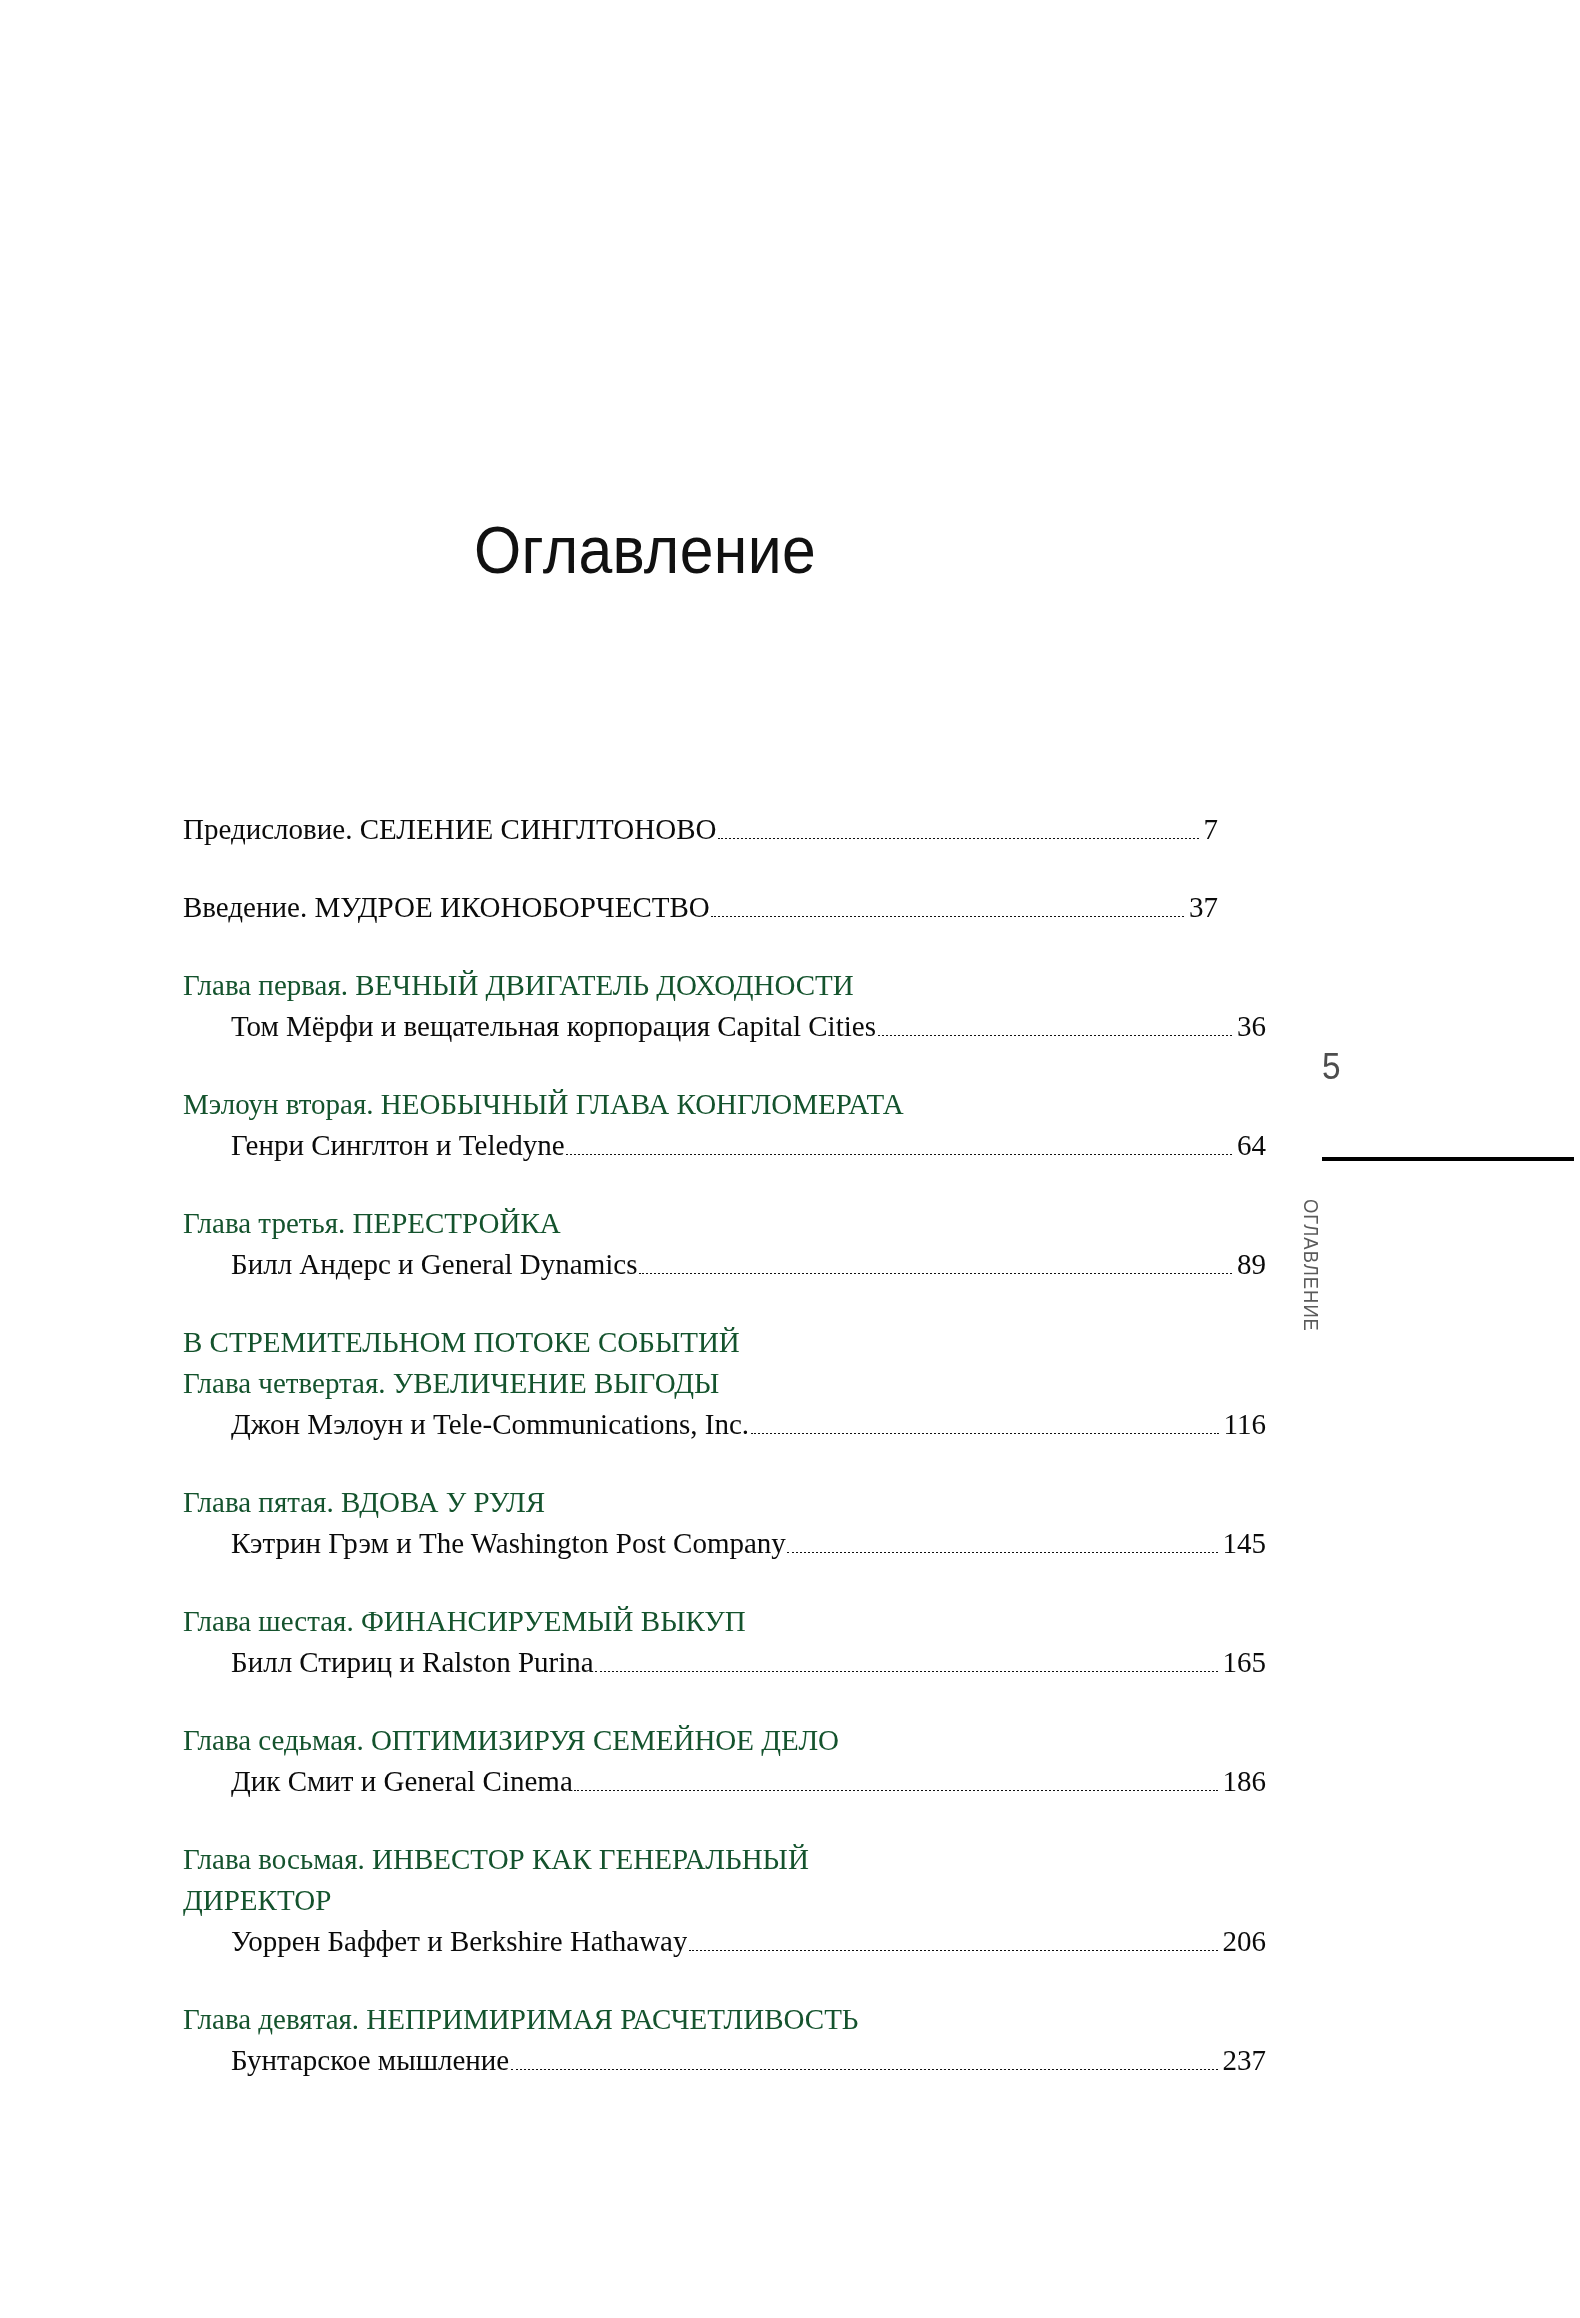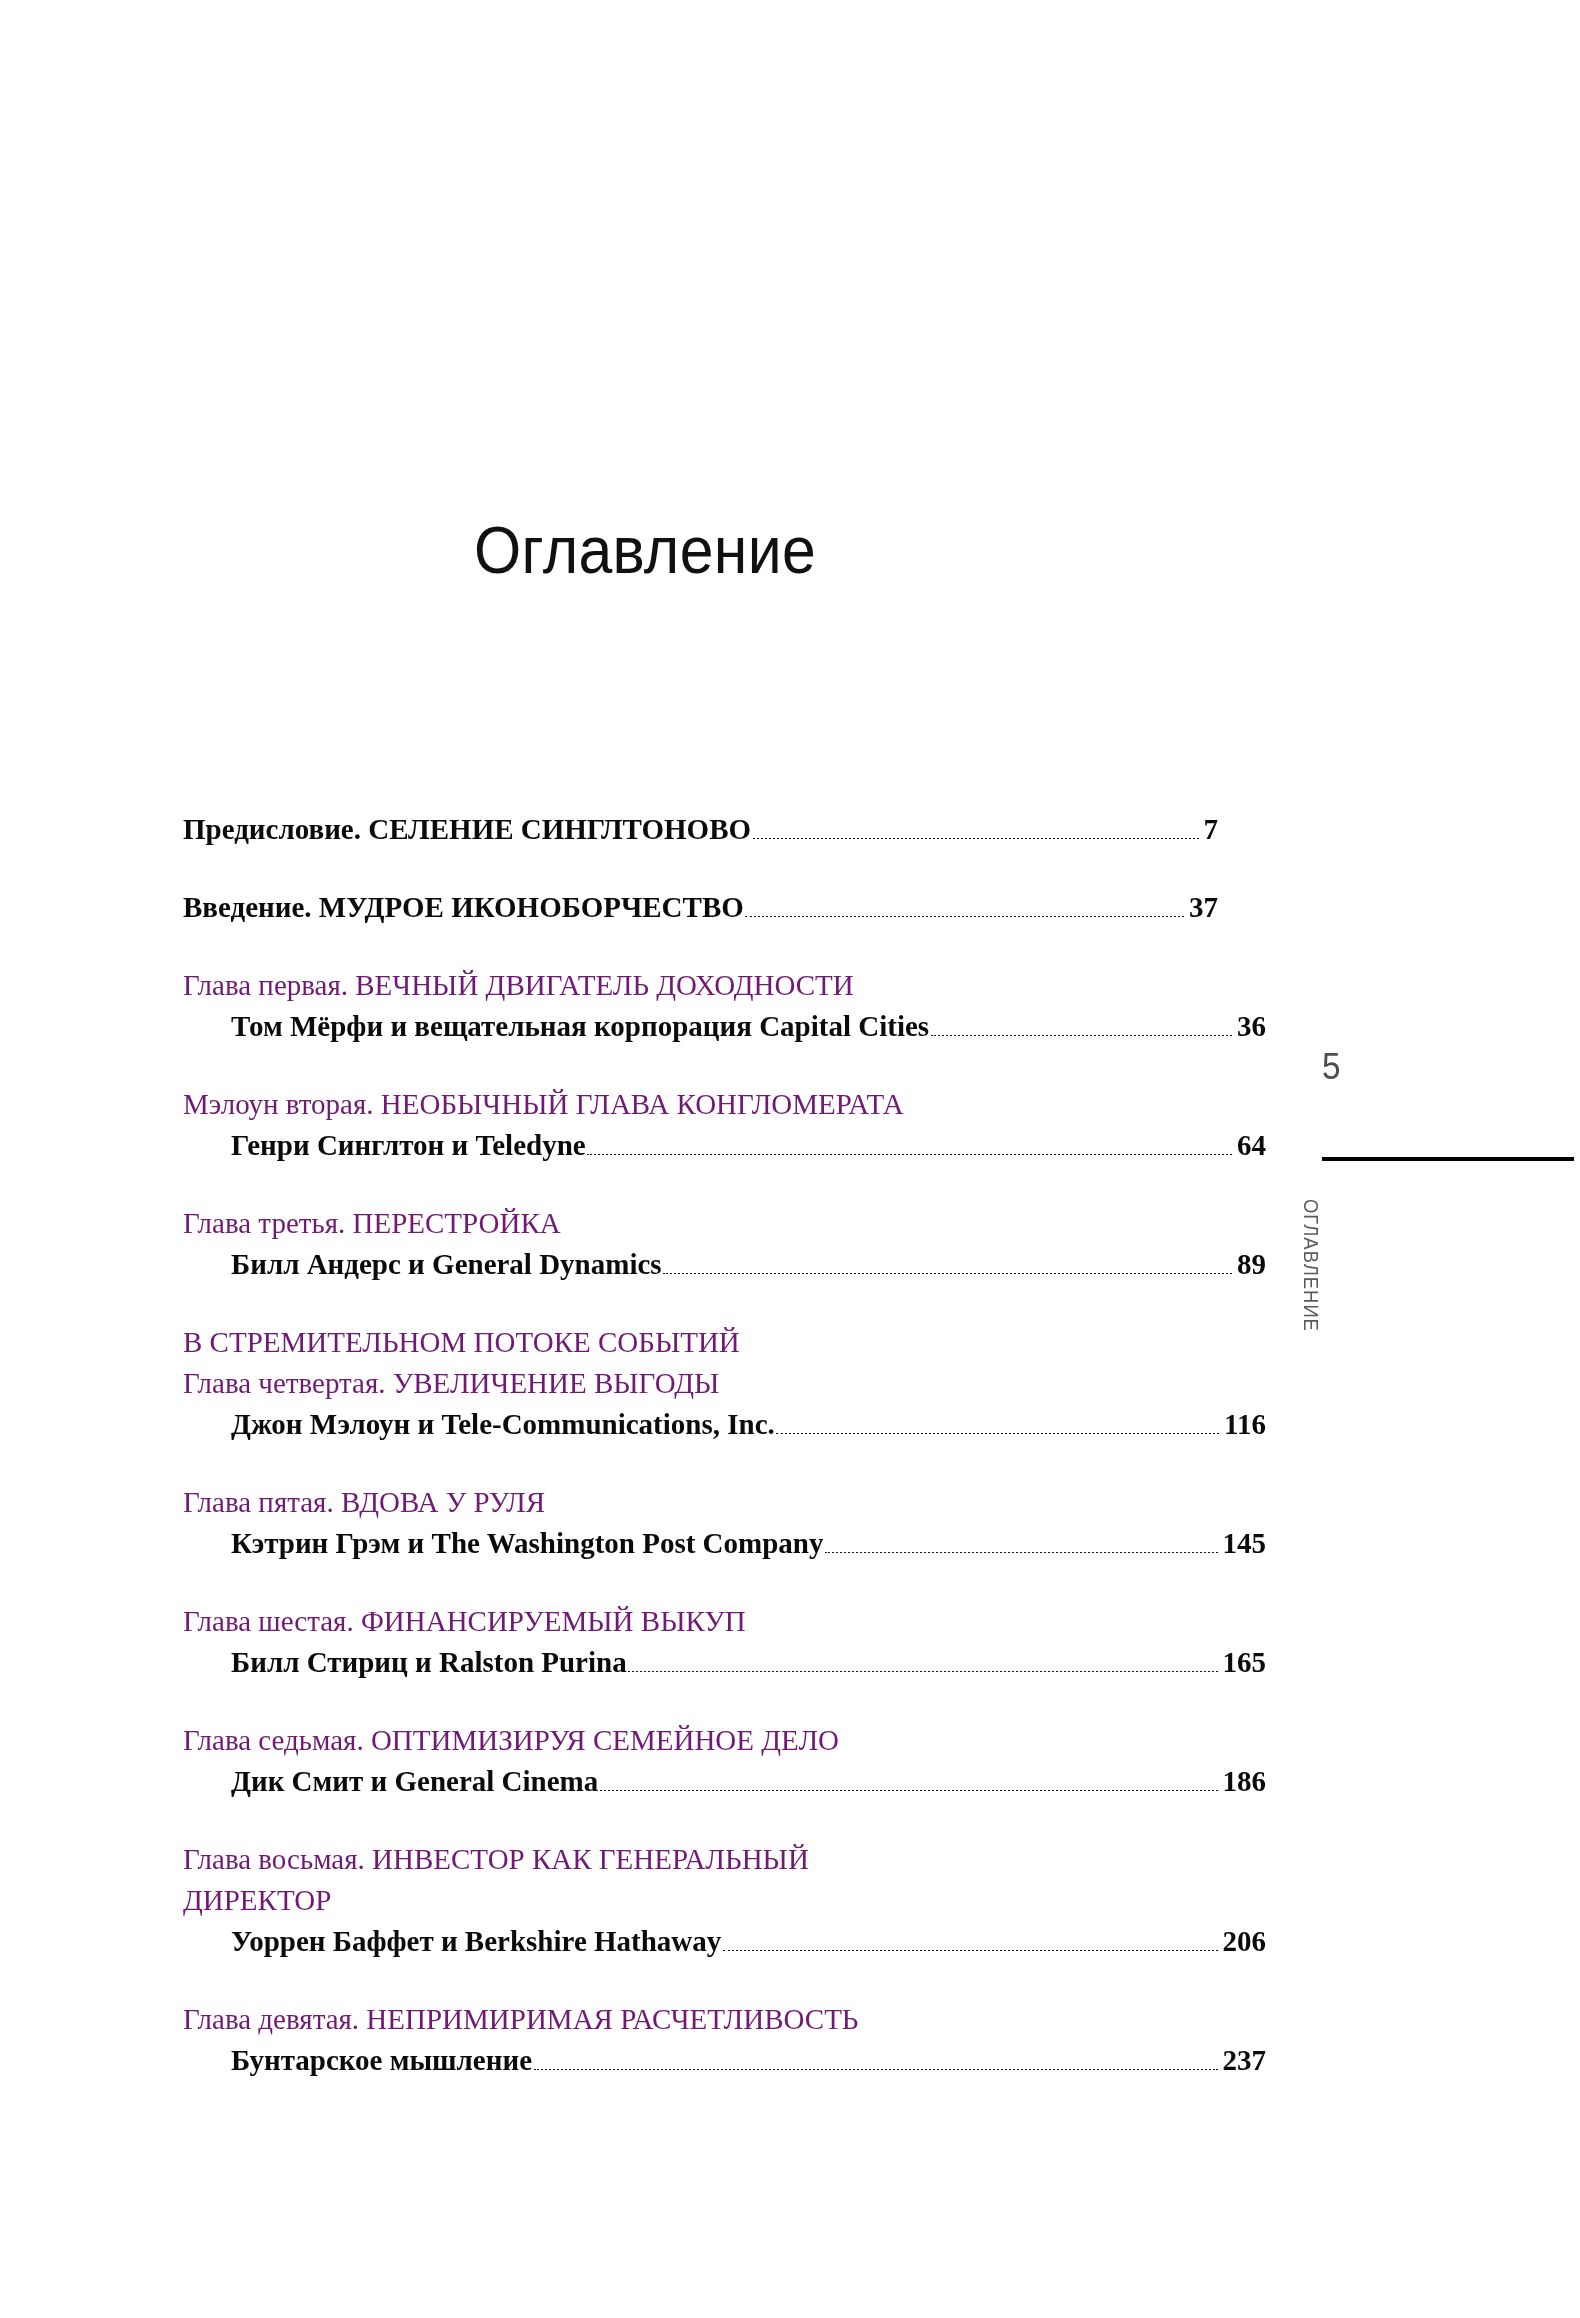--- a/index.html
+++ b/index.html
@@ -49,21 +49,20 @@
   .toc-group:last-child { margin-bottom: 12px; }
 
   
   .row {
     display: flex;
     align-items: baseline;
     width: 100%;
     font-size: 29px;
     line-height: 41px;
     color: #0b0b0b;
-    font-weight: bold;
   }
 
   .row .txt {
     white-space: nowrap;
     flex: 0 1 auto;
     overflow: hidden;
   }
 
   .row .leader {
     flex: 1 1 auto;
@@ -87,21 +86,21 @@
   .row .pagenum {
     flex: 0 0 auto;
     white-space: nowrap;
     padding-left: 3.2px;
   }
 
   
   .head-line {
     font-size: 29px;
     line-height: 41px;
-    color: #701a75;
+    color: #14532d;
     white-space: nowrap;
   }
 
   
   .sub {
     padding-left: 48px;
   }
   .sub .txt { }
 
   

